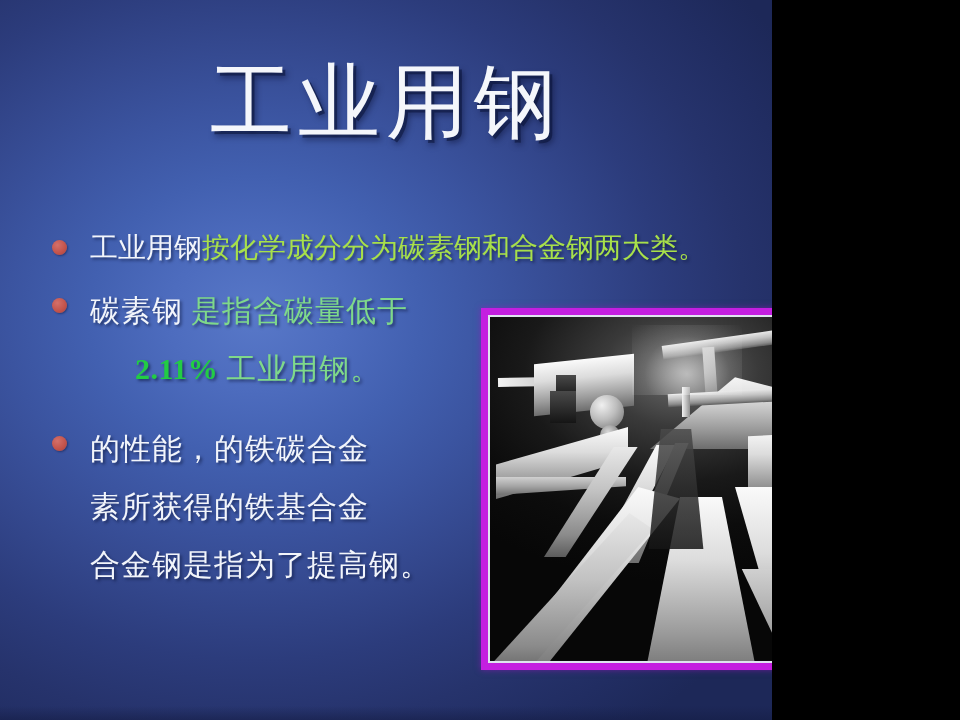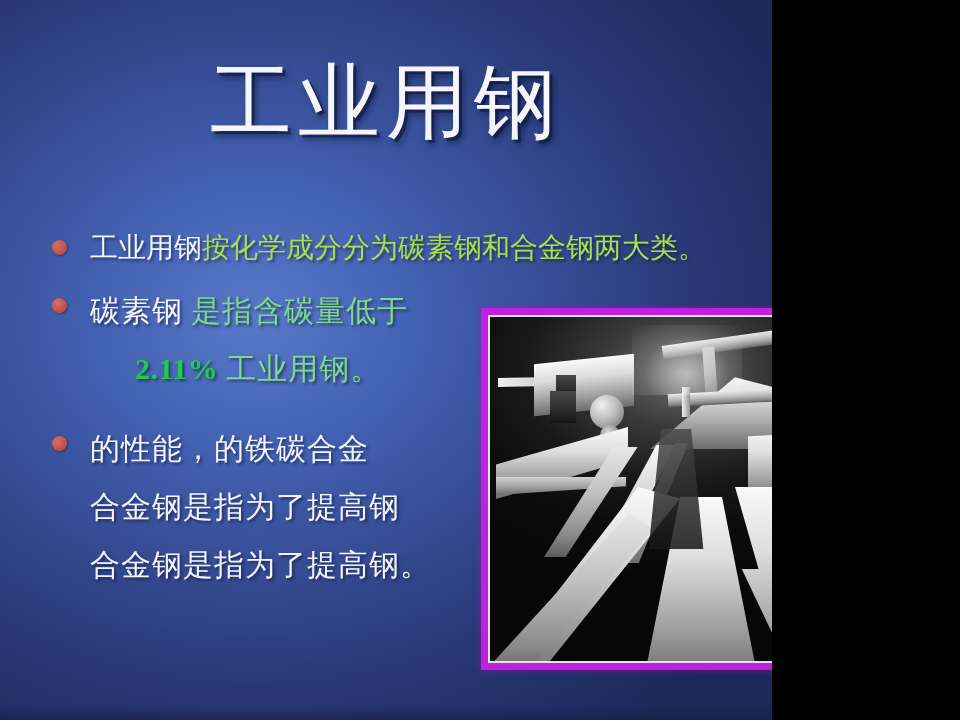--- a/index.html
+++ b/index.html
@@ -186,21 +186,21 @@
         <span class="txt-green-bright">2.11%</span><span class="txt-green-soft">工业用钢。</span>
       </div>
     </div>
 
     <div class="bullet-row" id="bullet-3">
       <span class="bullet-dot"></span>
       <div class="line wrapline">
         <span class="txt-white">的性能，的铁碳合金</span>
       </div>
       <div class="line wrapline">
-        <span class="txt-white">合金钢是指为了提高钢</span>
+        <span class="txt-white">素所获得的铁基合金</span>
       </div>
       <div class="line wrapline">
         <span class="txt-white">合金钢是指为了提高钢。</span>
       </div>
     </div>
 
   </div>
 
   <div id="photo-frame">
     <div id="photo-inner-border">

